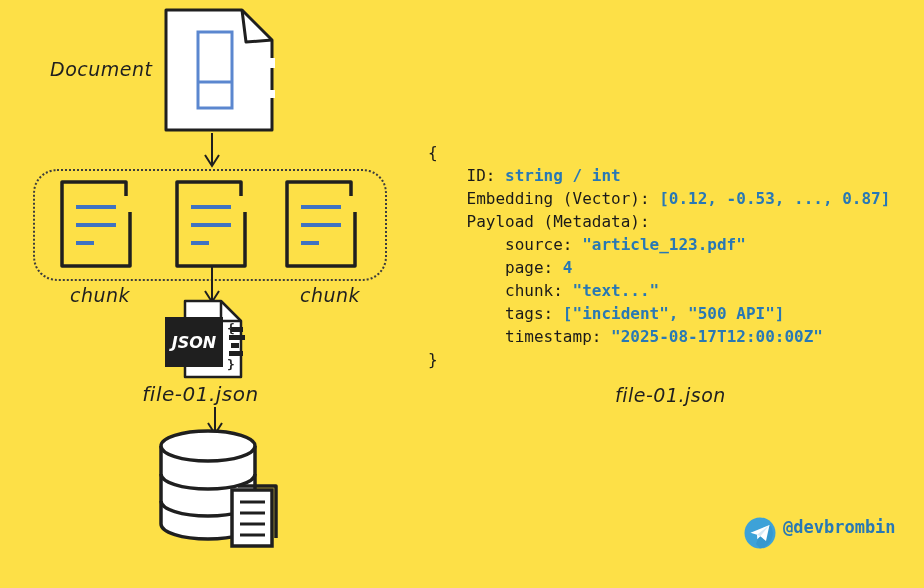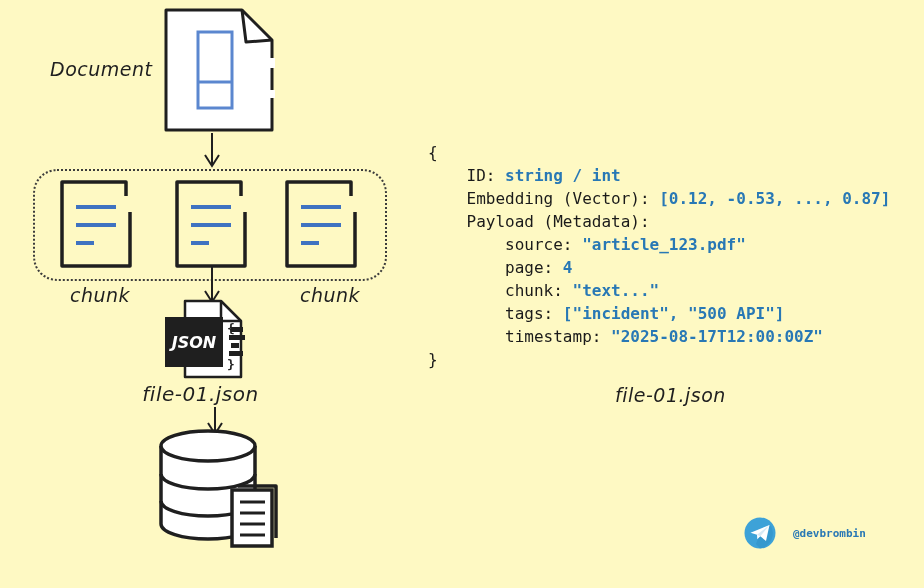--- a/index.html
+++ b/index.html
@@ -1,17 +1,17 @@
 <!DOCTYPE html>
 <html><head>
 <meta charset="utf-8">
 <style>
   html,body{margin:0;padding:0;background:#ffffff;}
   #canvas{
-    position:relative;width:924px;height:588px;background:#fef9c3;overflow:hidden;
+    position:relative;width:924px;height:588px;background:#fde047;overflow:hidden;
     font-family:"DejaVu Sans",sans-serif;
   }
   .abs{position:absolute;}
   
   .hand{
     font-family:"DejaVu Sans",sans-serif;
     font-style:italic;
     color:#1f1f1f;
     letter-spacing:0.5px;
     white-space:nowrap;
@@ -33,23 +33,23 @@
   #chunk-label-right{left:298px;top:284px;width:64px;text-align:center;font-size:19px;}
   #json-file-label{left:128px;top:382px;width:145px;text-align:center;font-size:20px;}
   #vector-db-label{left:150px;top:555px;width:124px;text-align:center;font-size:19px;margin-top:36px;}
   
   #chunks-box{
     left:33px;top:169px;width:350px;height:108px;
     border:2px dotted #3c3c3c;border-radius:24px;
   }
   
   #telegram-badge{
-    left:744px;top:517px;display:flex;align-items:center;gap:17px;
+    left:744px;top:517px;display:flex;gap:7px;
     font-family:"DejaVu Sans Mono",monospace;font-weight:bold;
-    font-size:11px;color:#2878b5;cursor:pointer;
+    font-size:17px;color:#2878b5;cursor:pointer;
   }
 </style>
 </head>
 <body>
 
 <div id="canvas">
 
   <div id="document-label" class="abs hand">Document</div>
 
   <svg class="abs" style="left:158px;top:6px;" width="122" height="128" viewBox="0 0 122 128">

